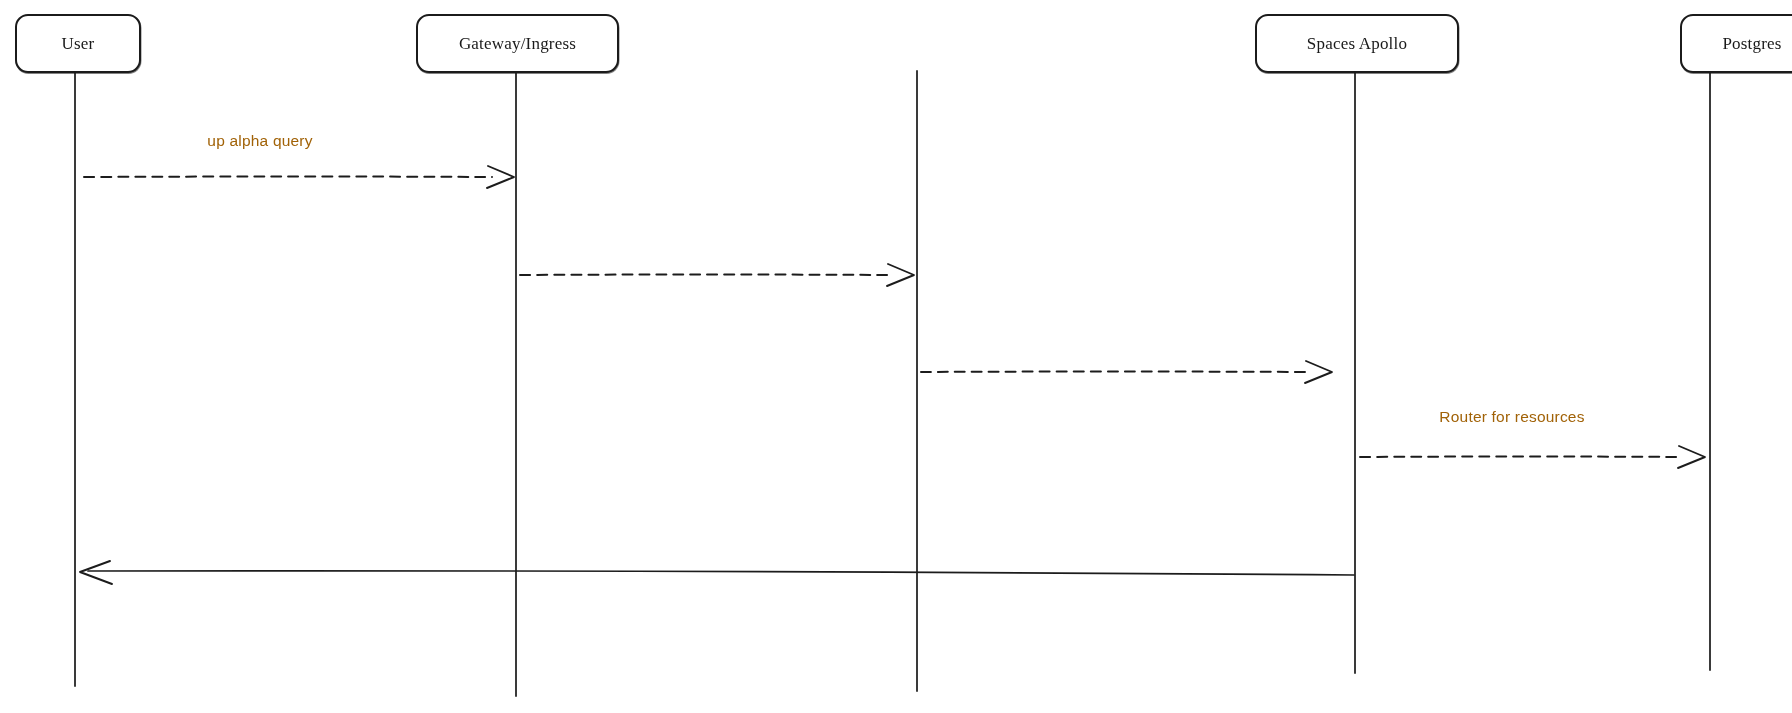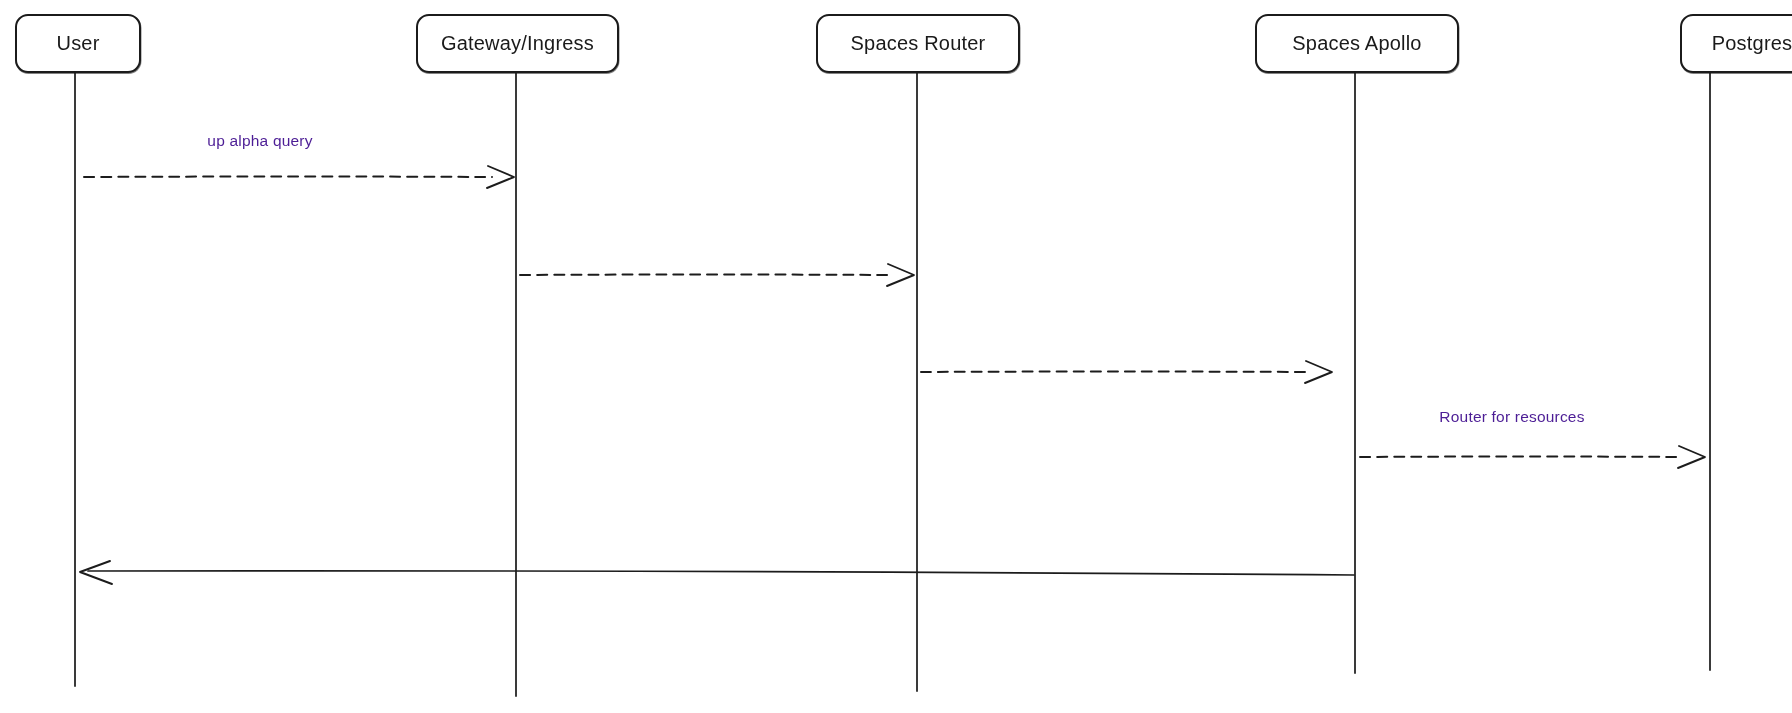--- a/index.html
+++ b/index.html
@@ -28,24 +28,25 @@
     height: 55px;
     background: #ffffff;
     border: 2.2px solid #1b1b1b;
     border-radius: 13px;
     display: flex;
     align-items: center;
     justify-content: center;
     box-shadow: 0.5px 1px 0 rgba(27,27,27,0.55);
   }
   .actor-label {
-    font-size: 20px;
+    font-size: 17px;
     color: #1a1a1a;
     letter-spacing: 0.2px;
     white-space: nowrap;
+    font-family: Liberation Serif, serif;
   }
   .arrows-layer {
     position: absolute;
     left: 0;
     top: 0;
     pointer-events: none;
   }
   .arrows-layer path {
     fill: none;
     stroke: #1c1c1c;
@@ -57,44 +58,41 @@
     stroke-dasharray: 10 7;
     stroke-width: 2;
   }
   .arrows-layer path.head {
     stroke-width: 1.9;
   }
   .msg-label {
     position: absolute;
     transform: translate(-50%, -50%);
     font-size: 15.5px;
-    color: #4c1d95;
+    color: #a16207;
     white-space: nowrap;
     letter-spacing: 0.2px;
   }
 </style>
 </head>
 <body>
 
 <div class="diagram">
 
   <div class="lifeline" style="left:74px;  top:70px; height:617px;"></div>
   <div class="lifeline" style="left:515px; top:70px; height:627px;"></div>
   <div class="lifeline" style="left:916px; top:70px; height:622px;"></div>
   <div class="lifeline" style="left:1354px;top:70px; height:604px;"></div>
   <div class="lifeline" style="left:1709px;top:70px; height:601px;"></div>
 
   <div class="actor" style="left:15px; width:122px;">
     <span class="actor-label">User</span>
   </div>
   <div class="actor" style="left:416px; width:199px;">
     <span class="actor-label">Gateway/Ingress</span>
-  </div>
-  <div class="actor" style="left:816px; width:200px;">
-    <span class="actor-label">Spaces Router</span>
   </div>
   <div class="actor" style="left:1255px; width:200px;text-align:center;">
     <span class="actor-label">Spaces Apollo</span>
   </div>
   <div class="actor" style="left:1680px; width:140px;">
     <span class="actor-label">Postgres</span>
   </div>
 
   <svg class="arrows-layer" width="1792" height="713" viewBox="0 0 1792 713">
 

